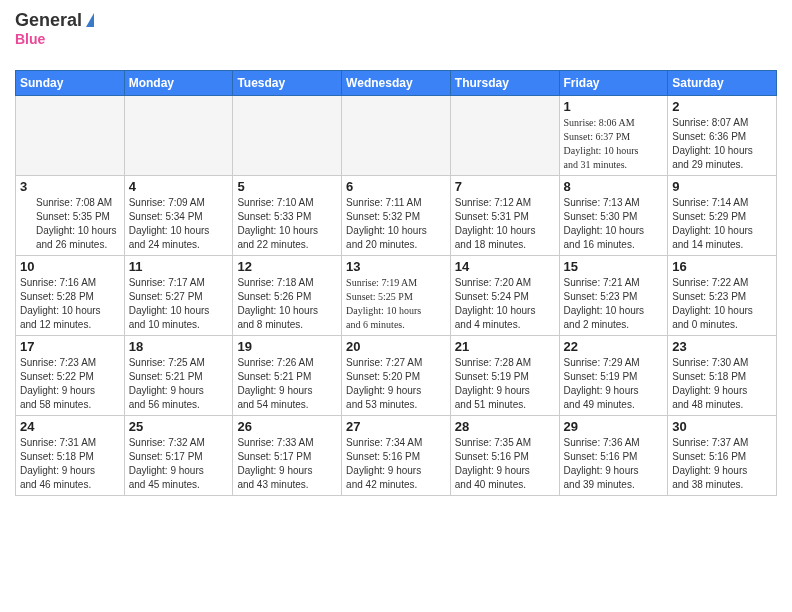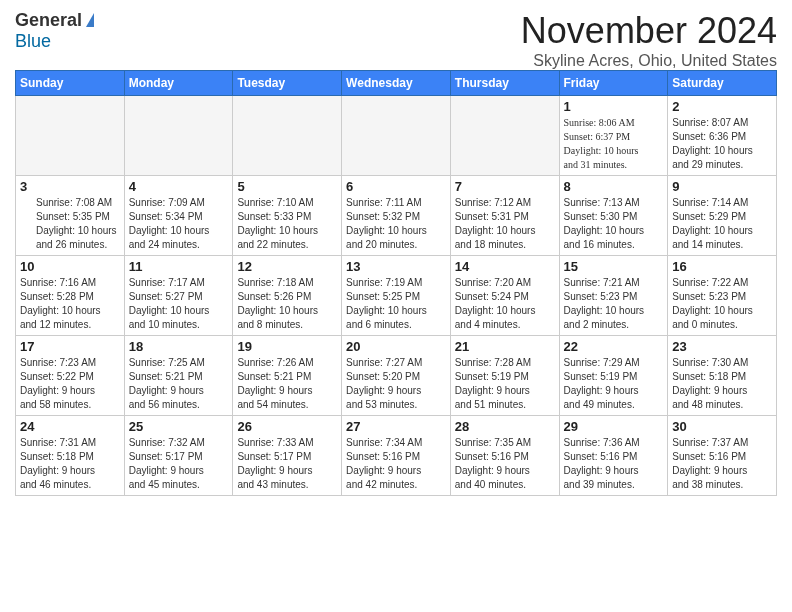--- a/index.html
+++ b/index.html
@@ -7,42 +7,42 @@
       font-family: Arial, sans-serif;
       background: #fff;
       width: 792px;
       min-height: 612px;
       padding: 10px 15px;
     }
     .header {
       display: flex;
       align-items: flex-start;
       justify-content: space-between;
-      margin-bottom: 0;
+      margin-bottom: 23px;
       gap: 16px;
     }
     .logo {
       display: flex;
       flex-direction: column;
       align-items: flex-start;
     }
     .logo-text {
       display: flex;
       align-items: center;
       gap: 2px;
     }
     .logo-general {
       font-size: 18px;
       font-weight: bold;
       color: #333;
     }
     .logo-blue {
-      font-size: 18px;
-      font-weight: normal;
-      color: #0369a1;
+      font-size: 14px;
+      font-weight: bold;
+      color: #ec4899;
     }
     .logo-triangle {
       width: 0;
       height: 0;
       border-left: 8px solid transparent;
       border-bottom: 14px solid #3a7bc8;
       display: inline-block;
       margin-left: 2px;
       margin-bottom: 2px;
     }
@@ -100,24 +100,20 @@
 </head>
 <body>
 
 <div class="header">
   <div class="logo">
     <div class="logo-text">
       <span class="logo-general">General</span>
       <span class="logo-triangle"></span>
     </div>
     <span class="logo-blue">Blue</span>
-  </div>
-  <div class="title-block">
-    <div class="month-title">November 2024</div>
-    <div class="location">Skyline Acres, Ohio, United States</div>
   </div>
 </div>
 
 <table>
   <thead>
     <tr>
     <th>Sunday</th>
         <th>Monday</th>
         <th>Tuesday</th>
         <th>Wednesday</th>
@@ -216,21 +212,21 @@
         </td>
         <td>
           <span class="day-num">12</span>
           <div class="day-info" style="white-space: pre-line;">Sunrise: 7:18 AM
 Sunset: 5:26 PM
 Daylight: 10 hours
 and 8 minutes.</div>
         </td>
         <td>
           <span class="day-num">13</span>
-          <div class="day-info" style="white-space: pre-line;">Sunrise: 7:19 AM
+          <div class="day-info" style="white-space: pre-line; font-family: Liberation Serif, serif;">Sunrise: 7:19 AM
 Sunset: 5:25 PM
 Daylight: 10 hours
 and 6 minutes.</div>
         </td>
         <td>
           <span class="day-num">14</span>
           <div class="day-info" style="white-space: pre-line;">Sunrise: 7:20 AM
 Sunset: 5:24 PM
 Daylight: 10 hours
 and 4 minutes.</div>

